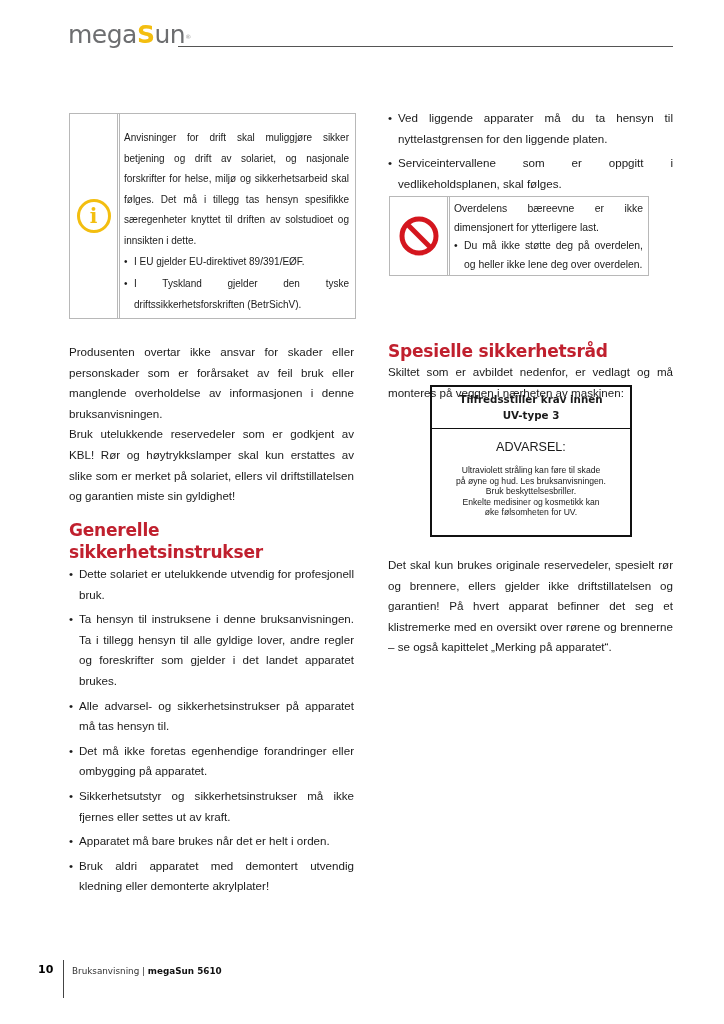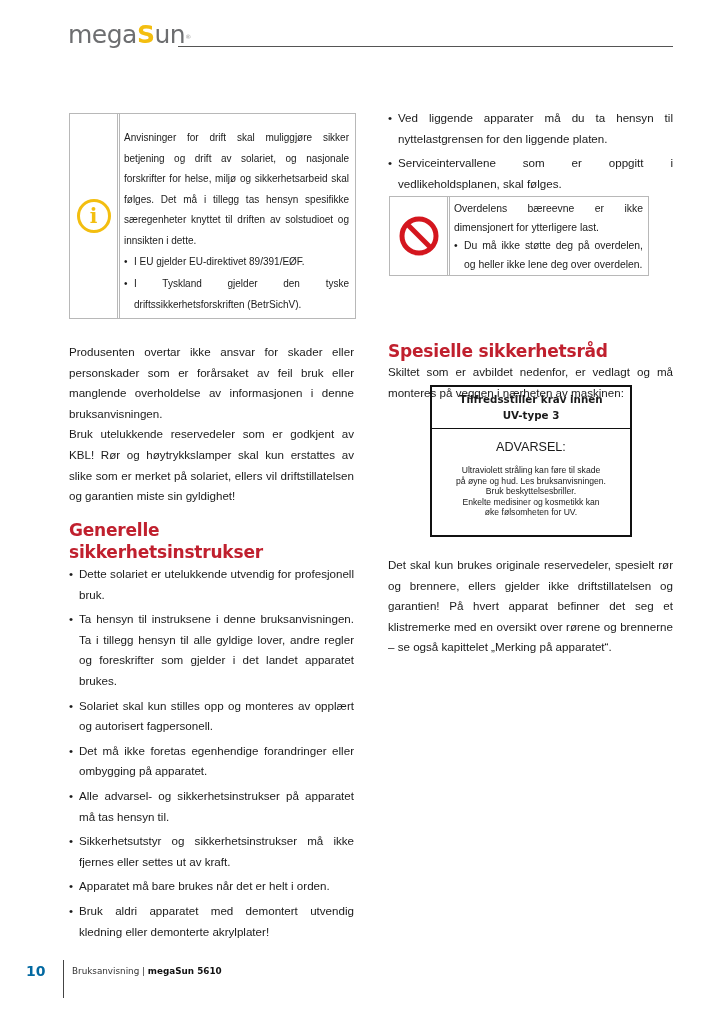--- a/index.html
+++ b/index.html
@@ -33,21 +33,21 @@
     .prohibit-box .text-cell { flex: 1; padding: 3px 5px 0 4px; font-size: 10.4px; line-height: 18.5px; }
     .prohibit-box ul.bullets li { margin-bottom: 0; padding-left: 10px; }
 
     h2.section { color: #c0202e; font-family: "DejaVu Sans", sans-serif; font-weight: bold; font-size: 17px; line-height: 22px; letter-spacing: -0.2px; }
 
     .sign { position: absolute; left: 430px; top: 385px; width: 202px; height: 152px; border: 2px solid #111; text-align: center; }
     .sign .sign-head { border-bottom: 1.5px solid #111; height: 42px; padding-top: 4px; font-family: "DejaVu Sans", sans-serif; font-weight: bold; font-size: 10.3px; line-height: 16px; }
     .sign .sign-title { font-size: 12.6px; margin-top: 10px; line-height: 16px; }
     .sign .sign-body { font-size: 8.6px; line-height: 10.6px; margin-top: 10px; }
 
-    .footer-num { position: absolute; left: 26px; top: 963px; font-family: "DejaVu Sans", sans-serif; font-size: 14px; font-weight: bold; color: #0369a1; }
+    .footer-num { position: absolute; left: 38px; top: 963px; font-family: "DejaVu Sans", sans-serif; font-size: 11px; font-weight: bold; color: #000000; }
     .footer-bar { position: absolute; left: 63px; top: 960px; width: 1px; height: 38px; background: #444; }
     .footer-text { position: absolute; left: 72px; top: 966px; font-family: "DejaVu Sans", sans-serif; font-size: 8.8px; color: #333; }
     .footer-text b { font-weight: bold; color: #111; }
   </style>
 </head>
 <body>
 
 <div class="logo"><span>mega</span><span class="s">S</span><span>un</span><sup>®</sup></div>
 <div class="header-rule"></div>
 
@@ -67,23 +67,22 @@
 <div class="col col-left justify" style="top:342px;">
   <p>Produsenten overtar ikke ansvar for skader eller personskader som er forårsaket av feil bruk eller manglende overholdelse av informasjonen i denne bruksanvisningen.</p>
   <p>Bruk utelukkende reservedeler som er godkjent av KBL! Rør og høytrykkslamper skal kun erstattes av slike som er merket på solariet, ellers vil driftstillatelsen og garantien miste sin gyldighet!</p>
 </div>
 
 <div class="col col-left" style="top:519px;">
   <h2 class="section">Generelle sikkerhetsinstrukser</h2>
   <ul class="bullets justify" style="margin-top:1px;">
     <li>Dette solariet er utelukkende utvendig for profesjonell bruk.</li>
     <li>Ta hensyn til instruksene i denne bruksanvisningen. Ta i tillegg hensyn til alle gyldige lover, andre regler og foreskrifter som gjelder i det landet apparatet brukes.</li>
-    <li>Solariet skal kun stilles opp og monteres av opplært og autorisert fagpersonell.</li>
+    <li>Alle advarsel- og sikkerhetsinstrukser på apparatet må tas hensyn til.</li>
     <li>Det må ikke foretas egenhendige forandringer eller ombygging på apparatet.</li>
-    <li>Alle advarsel- og sikkerhetsinstrukser på apparatet må tas hensyn til.</li>
     <li>Sikkerhetsutstyr og sikkerhetsinstrukser må ikke fjernes eller settes ut av kraft.</li>
     <li>Apparatet må bare brukes når det er helt i orden.</li>
     <li>Bruk aldri apparatet med demontert utvendig kledning eller demonterte akrylplater!</li>
   </ul>
 </div>
 
 <div class="col col-right" style="top:108px;">
   <ul class="bullets justify">
     <li>Ved liggende apparater må du ta hensyn til nyttelastgrensen for den liggende platen.</li>
     <li>Serviceintervallene som er oppgitt i vedlikeholdsplanen, skal følges.</li>

